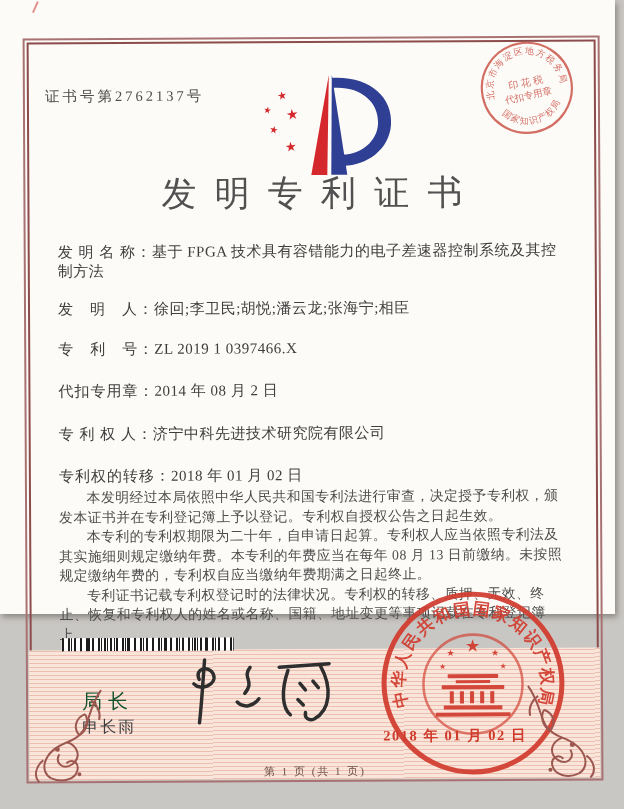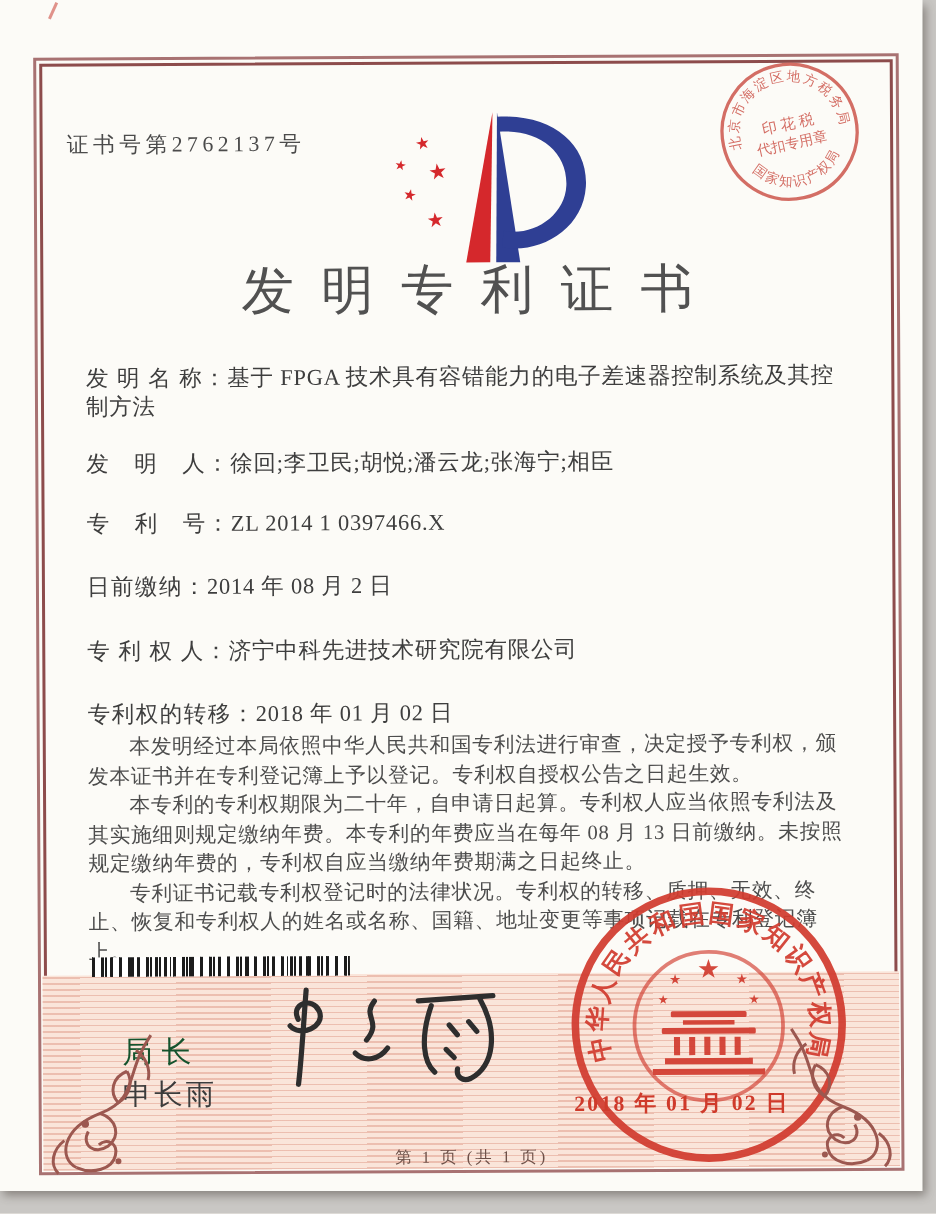--- a/index.html
+++ b/index.html
@@ -1,19 +1,19 @@
 <!DOCTYPE html>
 <html><head>
 <meta charset="utf-8">
 <style>
   html,body{margin:0;padding:0;}
   body{width:624px;height:809px;overflow:hidden;background:#c9c7c4;
        font-family:"Liberation Serif","DejaVu Serif",serif;}
   .page{position:relative;width:624px;height:809px;background:#c9c7c4;}
-  .paper{position:absolute;left:0;top:0;width:615px;height:794px;background:#fcfbf7;
+  .paper{position:absolute;left:0;top:0;width:615px;height:614px;background:#fcfbf7;
          box-shadow:2px 3px 6px rgba(60,50,45,.45);}
   .tilt{position:absolute;inset:0;transform:rotate(-0.3deg);transform-origin:50% 50%;}
   .frame{position:absolute;left:24px;top:37px;width:577px;height:745px;}
   .border-outer{position:absolute;inset:0;border:2px solid #a87272;}
   .border-inner{position:absolute;inset:4px;border:2px solid #8d4c4c;}
   .cert-no{position:absolute;left:22px;top:49px;font-size:14.5px;color:#4b4b4b;letter-spacing:3px;}
   .logo{position:absolute;left:224px;top:34px;width:150px;height:118px;}
   .title{position:absolute;left:0;top:133px;width:100%;text-align:center;font-size:35px;
          color:#515151;letter-spacing:.52em;padding-left:.52em;box-sizing:border-box;}
   .field-row{position:absolute;left:34px;right:30px;font-size:15px;color:#3e3e3e;}
@@ -25,21 +25,21 @@
   .paras p{margin:0;text-indent:2em;}
   .band{position:absolute;left:3px;right:3px;bottom:3px;top:612px;background-color:#fae5da;
         background-image:repeating-linear-gradient(0deg,rgba(208,112,90,.33) 0 1px,rgba(250,229,218,0) 1px 4px);}
   .barcode{position:absolute;left:36px;top:600px;width:172px;height:13px;background-color:#fff;
      background-image:
        repeating-linear-gradient(90deg,#1c1c1c 0 2px,transparent 2px 6px),
        repeating-linear-gradient(90deg,#1c1c1c 0 1px,transparent 1px 9px),
        repeating-linear-gradient(90deg,#1c1c1c 0 1px,transparent 1px 13px);}
   .sig-title{position:absolute;left:56px;top:650px;font-size:20px;color:#14532d;letter-spacing:6px;
              font-family:"Liberation Sans","DejaVu Sans",sans-serif;}
-  .sig-name{position:absolute;left:56px;top:679px;font-size:19px;color:#3c3c3c;letter-spacing:2px;
+  .sig-name{position:absolute;left:56px;top:679px;font-size:16px;color:#3c3c3c;letter-spacing:2px;
             font-family:"Liberation Sans","DejaVu Sans",sans-serif;}
   .sig-hand{position:absolute;left:140px;top:616px;width:190px;height:92px;}
   .seal{position:absolute;left:351px;top:551px;width:192px;height:192px;opacity:.93;}
   .seal-date{position:absolute;left:357px;top:690px;font-size:14.5px;font-weight:600;
              color:#cf3a2b;letter-spacing:1.5px;}
   .footer{position:absolute;left:0;top:727px;width:100%;text-align:center;font-size:11px;
           color:#6d5048;letter-spacing:2px;}
   .tax-stamp{position:absolute;left:454px;top:2px;width:100px;height:100px;opacity:.85;
              transform:rotate(-12deg);}
   .ornament{position:absolute;width:86px;height:100px;}
@@ -91,24 +91,24 @@
 
         <div class="title">发明专利证书</div>
 
         <div class="field-row f0">
           <span class="field-label">发 明 名 称：</span><span class="field-value">基于 FPGA 技术具有容错能力的电子差速器控制系统及其控制方法</span>
         </div>
         <div class="field-row f1">
           <span class="field-label">发　明　人：</span><span class="field-value">徐回;李卫民;胡悦;潘云龙;张海宁;相臣</span>
         </div>
         <div class="field-row f2">
-          <span class="field-label">专　利　号：</span><span class="field-value">ZL 2014 1 0397466.X</span>
+          <span class="field-label">专　利　号：</span><span class="field-value">ZL 2019 1 0397466.X</span>
         </div>
         <div class="field-row f3">
-          <span class="field-label">日前缴纳：</span><span class="field-value">2014 年 08 月 2 日</span>
+          <span class="field-label">代扣专用章：</span><span class="field-value">2014 年 08 月 2 日</span>
         </div>
         <div class="field-row f4">
           <span class="field-label">专 利 权 人：</span><span class="field-value">济宁中科先进技术研究院有限公司</span>
         </div>
         <div class="field-row f5">
           <span class="field-label">专利权的转移：</span><span class="field-value">2018 年 01 月 02 日</span>
         </div>
 
         <div class="paras">
           <p>本发明经过本局依照中华人民共和国专利法进行审查，决定授予专利权，颁发本证书并在专利登记簿上予以登记。专利权自授权公告之日起生效。</p>

